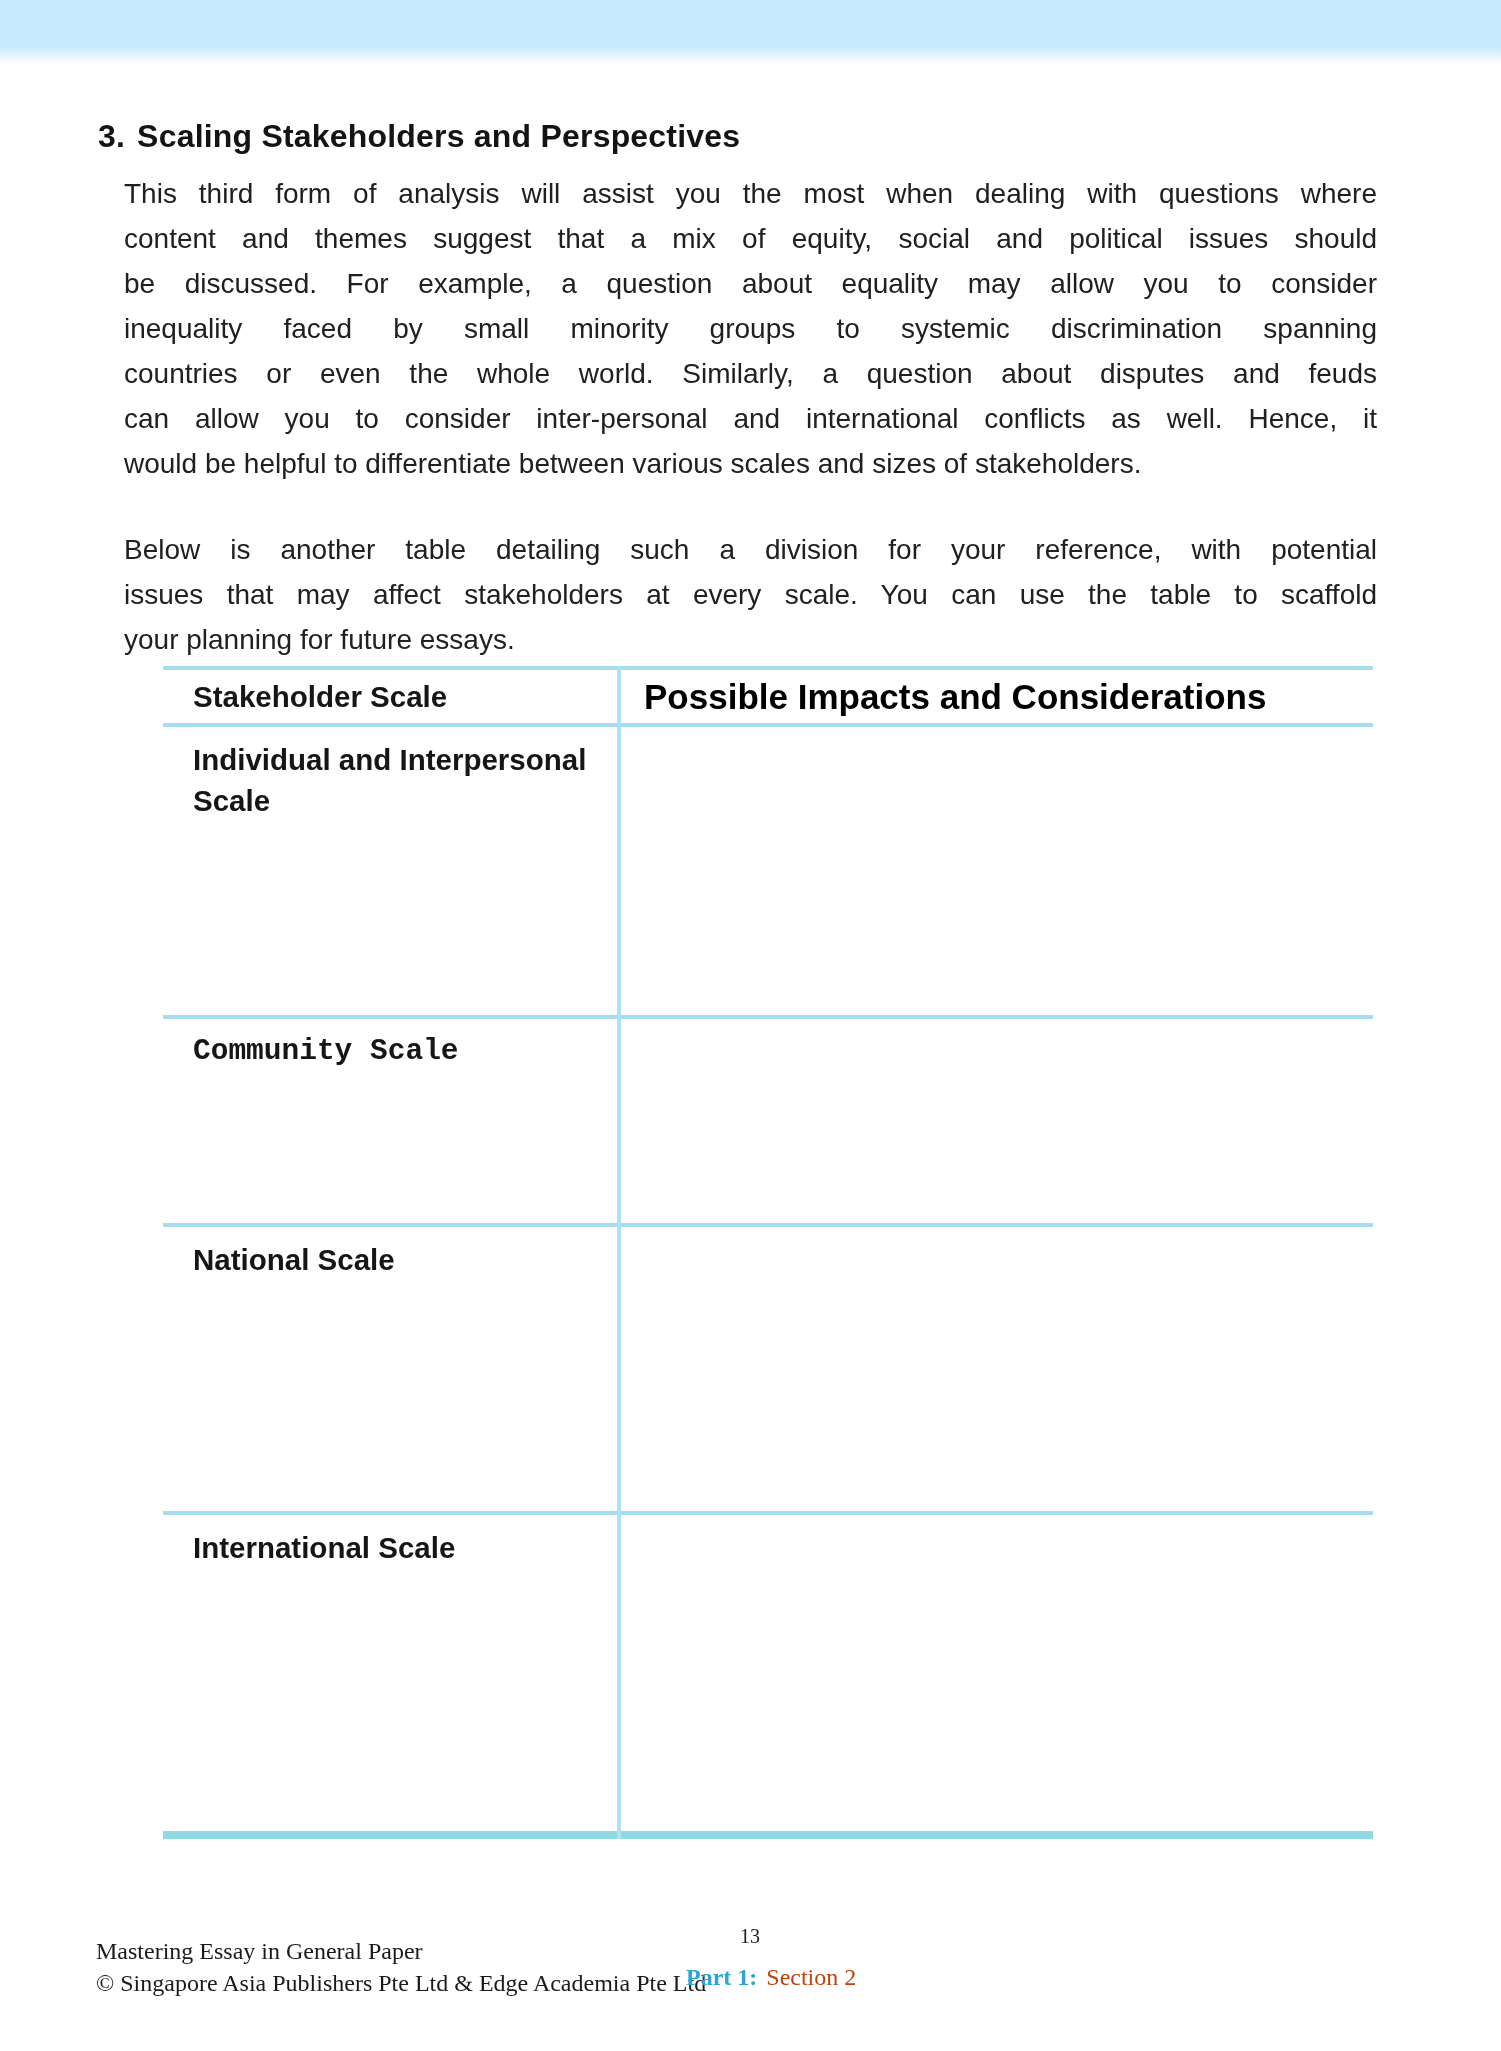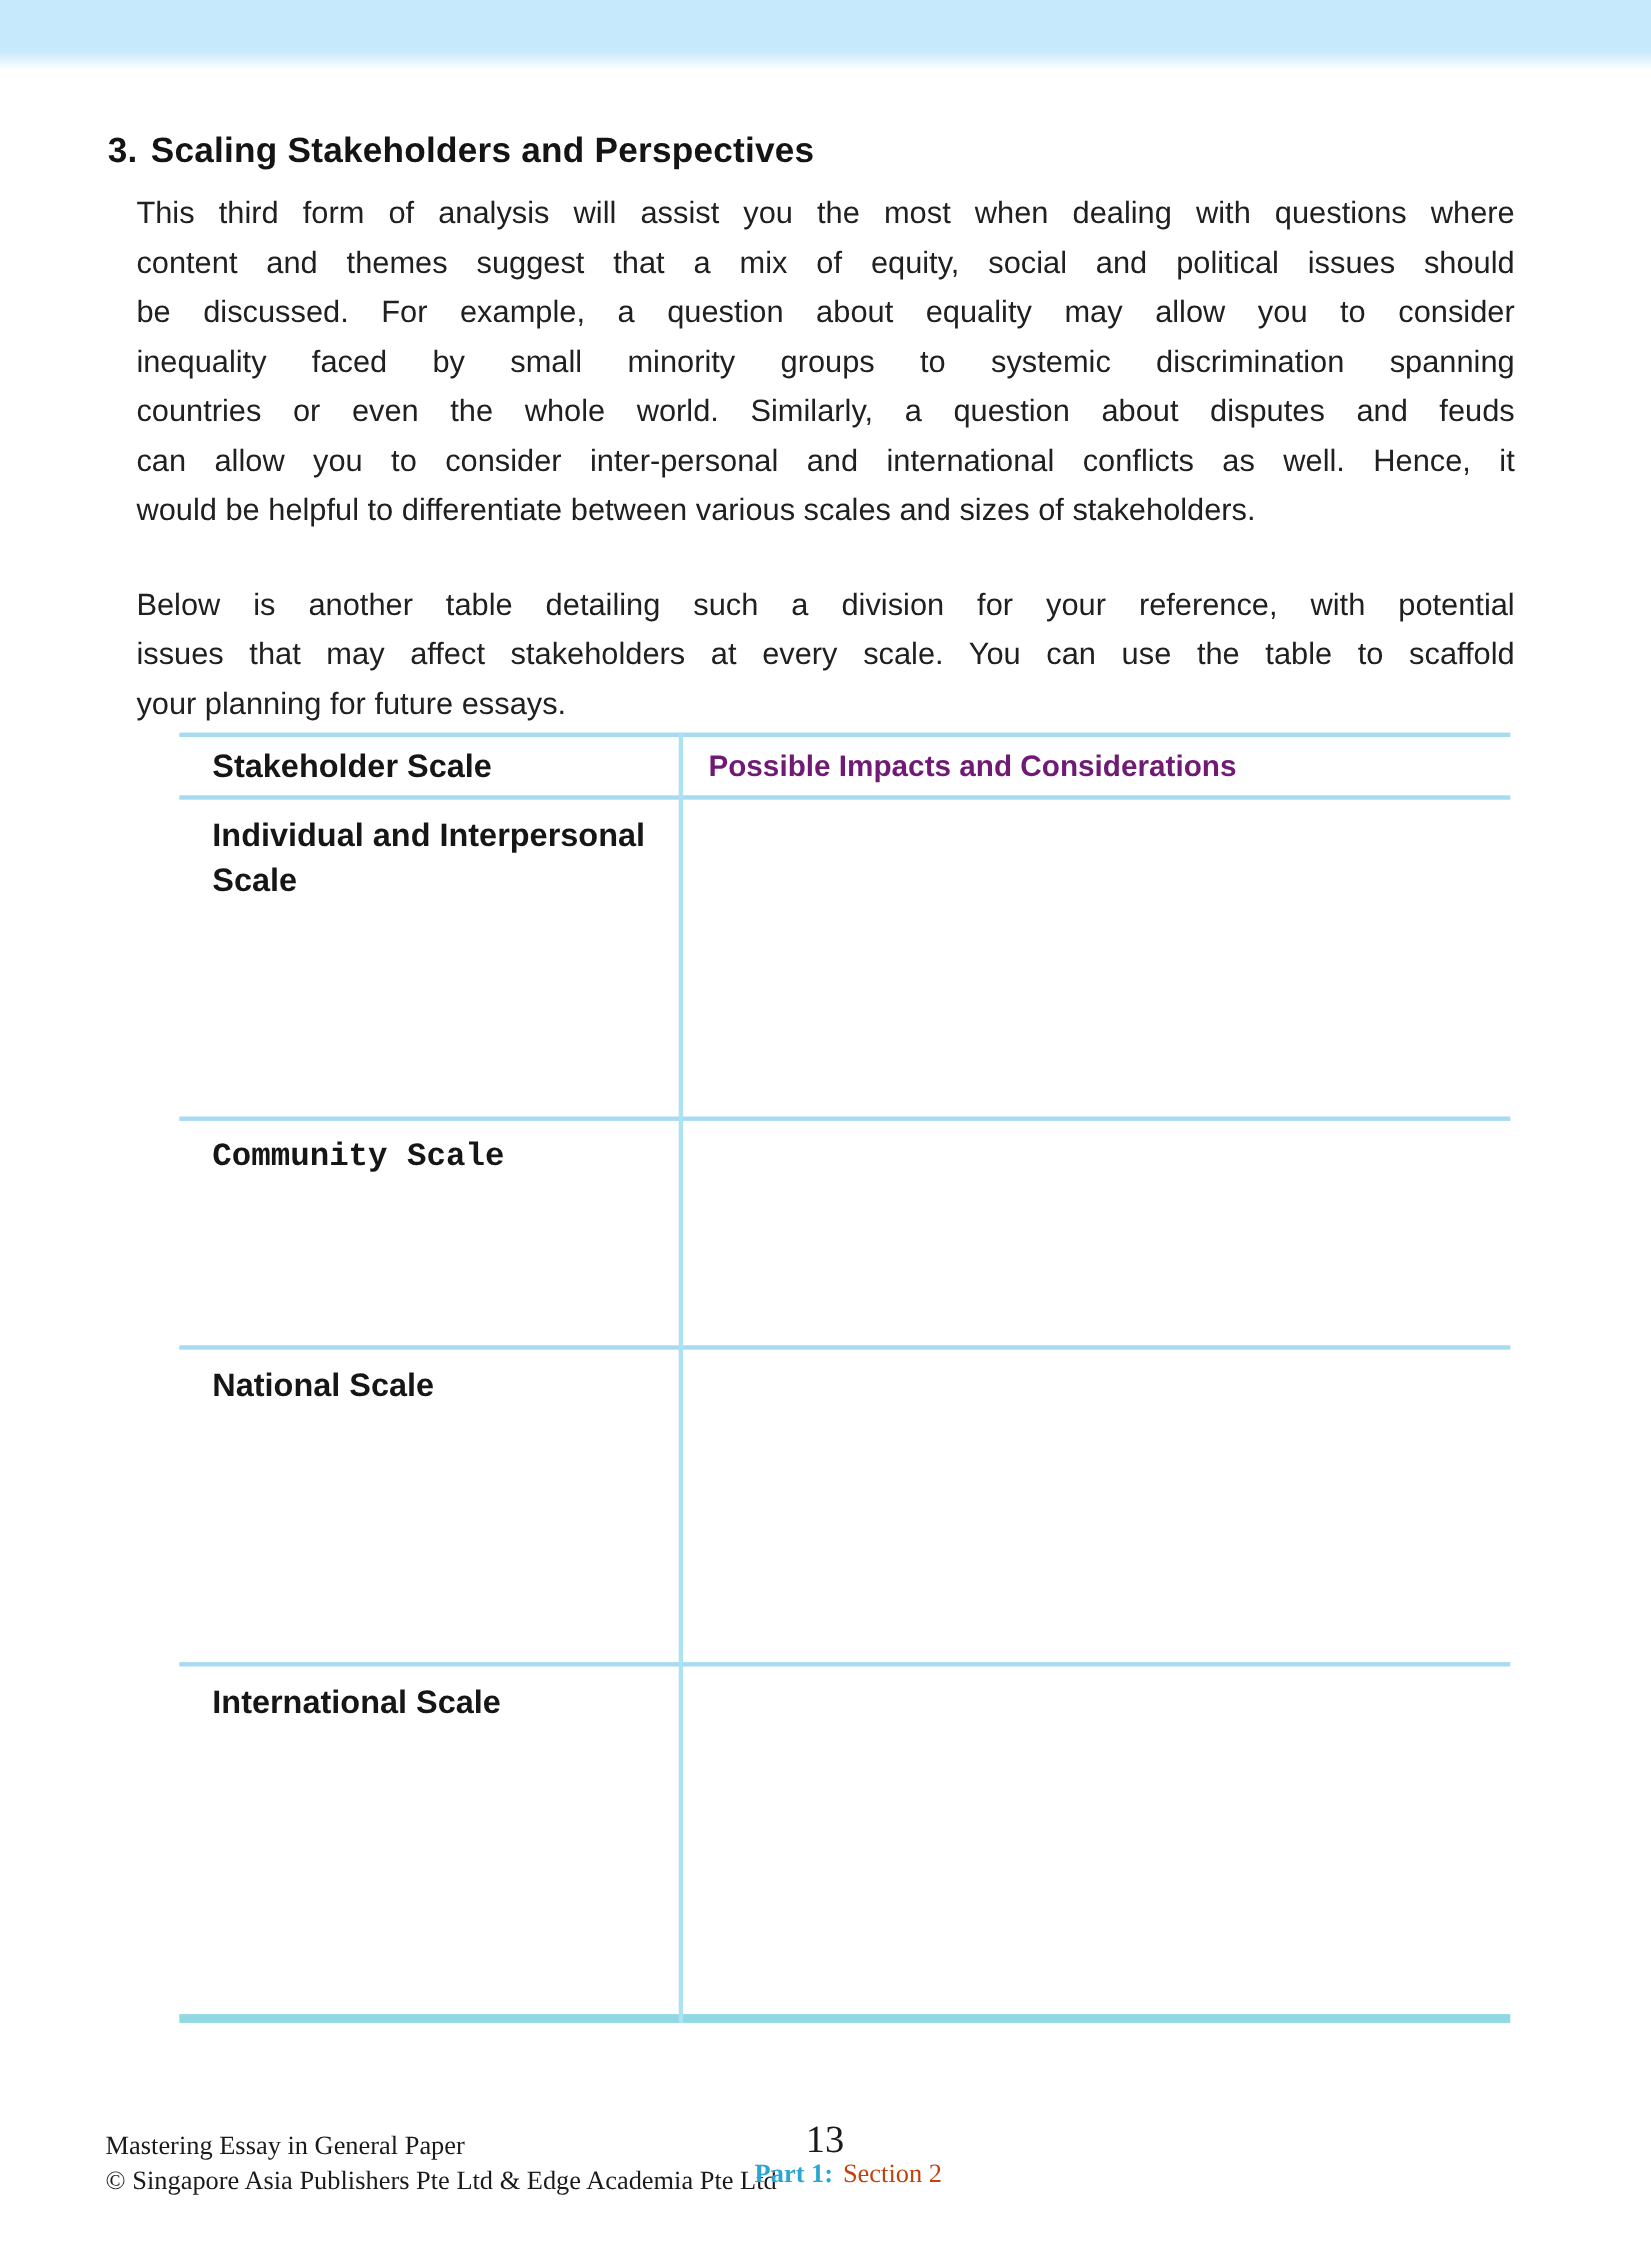--- a/index.html
+++ b/index.html
@@ -35,32 +35,32 @@
   .t-header { height:53px; align-items:center; }
   .t-r1 { height:292px; }
   .t-r2 { height:208px;font-family:Liberation Mono, monospace; }
   .t-r3 { height:264px; }
   .t-r4 { height:275px;margin-top:24px; }
   .t-cell-label {
     width:454px; box-sizing:border-box; padding-left:30px; padding-right:18px;
     font-weight:bold; font-size:29.5px; line-height:41px; color:#161616;
   }
   .t-row:not(.t-header) .t-cell-label { padding-top:12px; }
-  .t-cell-val { flex:1; box-sizing:border-box; padding-left:27px; font-weight:bold; font-size:27px; color:#701a75; }
+  .t-cell-val { flex:1; box-sizing:border-box; padding-left:27px; font-weight:bold; font-size:35px; color:#000000; }
   .t-divider {
     position:absolute; left:454px; top:-4px; bottom:-8px; width:4px;
     background:#abe2f4;
   }
 
   .footer-title, .footer-copy, .footer-page, .footer-part {
     font-family:"Liberation Serif", serif; color:#1a1a1a;
   }
   .footer-title { position:absolute; left:96px; top:1938px; font-size:24px; }
   .footer-copy  { position:absolute; left:96px; top:1970px; font-size:24px; }
-  .footer-page  { position:absolute; left:690px; top:1925px; width:120px; text-align:center; font-size:35px; }
+  .footer-page  { position:absolute; left:690px; top:1925px; width:120px; text-align:center; font-size:20px; }
   .footer-part  { position:absolute; left:686px; top:1964px; font-size:24px; }
   .part-label   { color:#2ba6d2; font-weight:bold; }
   .section-label{ color:#c2410c; margin-left:9px; }
 </style>
 </head>
 <body>
 
 <div class="page">
 
   <div class="top-band"></div>

